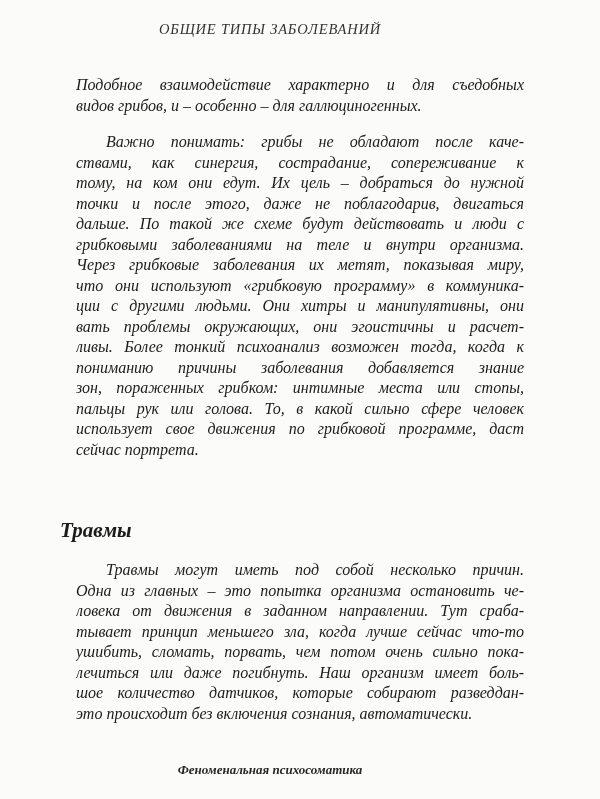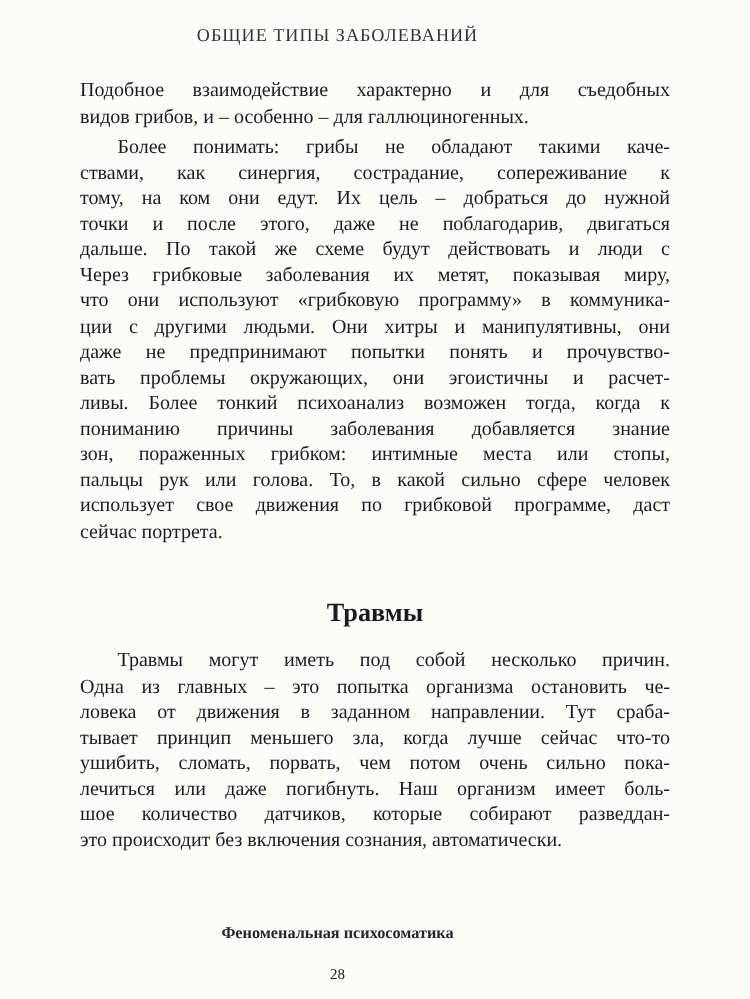--- a/index.html
+++ b/index.html
@@ -10,103 +10,105 @@
   * { margin: 0; padding: 0; box-sizing: border-box; }
   html, body { background: var(--bg); }
   .page {
     position: relative;
     width: 540px;
     height: 799px;
     background: var(--bg);
     color: var(--ink);
     font-family: "Liberation Serif", "DejaVu Serif", serif;
     overflow: hidden;
+    font-style: italic;
   }
   .running-header {
     position: absolute;
     top: 21px;
     left: 0;
     right: 0;
     text-align: center;
     font-size: 14.5px;
     letter-spacing: 0.8px;
     color: var(--muted-ink);
   }
   .body-text {
     position: absolute;
     top: 59px;
     left: 60px;
     width: 480px;
     font-size: 16px;
   }
-  .para { margin: 4px; }
+  .para { margin: 16px; }
   .line {
     line-height: 20.5px;
     height: 20.5px;
     text-align: justify;
     text-align-last: justify;
     overflow: hidden;
     color: var(--ink);
   }
   .line.para-end {
     text-align-last: left;
   }
   .line.indent {
     text-indent: 30px;
   }
   .section-heading {
-    margin-top: 41px;
+    margin-top: 57px;
     margin-bottom: 15px;
     line-height: 27px;
-    text-align: center;
+    text-align: left;
     font-size: 21px;
     font-weight: bold;
     color: var(--ink);
   }
   .footer {
     position: absolute;
     top: 738px;
     left: 0;
     right: 0;
     text-align: center;
   }
   .footer-title {
     font-size: 13px;
     font-weight: bold;
     color: #262626;
     line-height: 16px;
+    margin-top: 24px;
   }
   .page-number {
     margin-top: 16px;
     font-size: 12px;
     line-height: 18px;
     color: var(--ink);
   }
 </style>
 </head>
 <body>
 
 <div class="page">
   <div class="running-header">ОБЩИЕ ТИПЫ ЗАБОЛЕВАНИЙ</div>
 
   <div class="body-text">
       <div class="para">
         <div class="line">Подобное взаимодействие характерно и для съедобных</div>
         <div class="line para-end">видов грибов, и – особенно – для галлюциногенных.</div>
       </div>
       <div class="para">
-        <div class="line indent">Более понимать: грибы не обладают такими каче-</div>
+        <div class="line indent">Важно понимать: грибы не обладают после каче-</div>
         <div class="line">ствами, как синергия, сострадание, сопереживание к</div>
         <div class="line">тому, на ком они едут. Их цель – добраться до нужной</div>
         <div class="line">точки и после этого, даже не поблагодарив, двигаться</div>
         <div class="line">дальше. По такой же схеме будут действовать и люди с</div>
+        <div class="line">грибковыми заболеваниями на теле и внутри организма.</div>
         <div class="line">Через грибковые заболевания их метят, показывая миру,</div>
         <div class="line">что они используют «грибковую программу» в коммуника-</div>
         <div class="line">ции с другими людьми. Они хитры и манипулятивны, они</div>
-        <div class="line">даже не предпринимают попытки понять и прочувство-</div>
         <div class="line">вать проблемы окружающих, они эгоистичны и расчет-</div>
         <div class="line">ливы. Более тонкий психоанализ возможен тогда, когда к</div>
         <div class="line">пониманию причины заболевания добавляется знание</div>
         <div class="line">зон, пораженных грибком: интимные места или стопы,</div>
         <div class="line">пальцы рук или голова. То, в какой сильно сфере человек</div>
         <div class="line">использует свое движения по грибковой программе, даст</div>
         <div class="line para-end">сейчас портрета.</div>
       </div>
       <div class="section-heading">Травмы</div>
       <div class="para">

